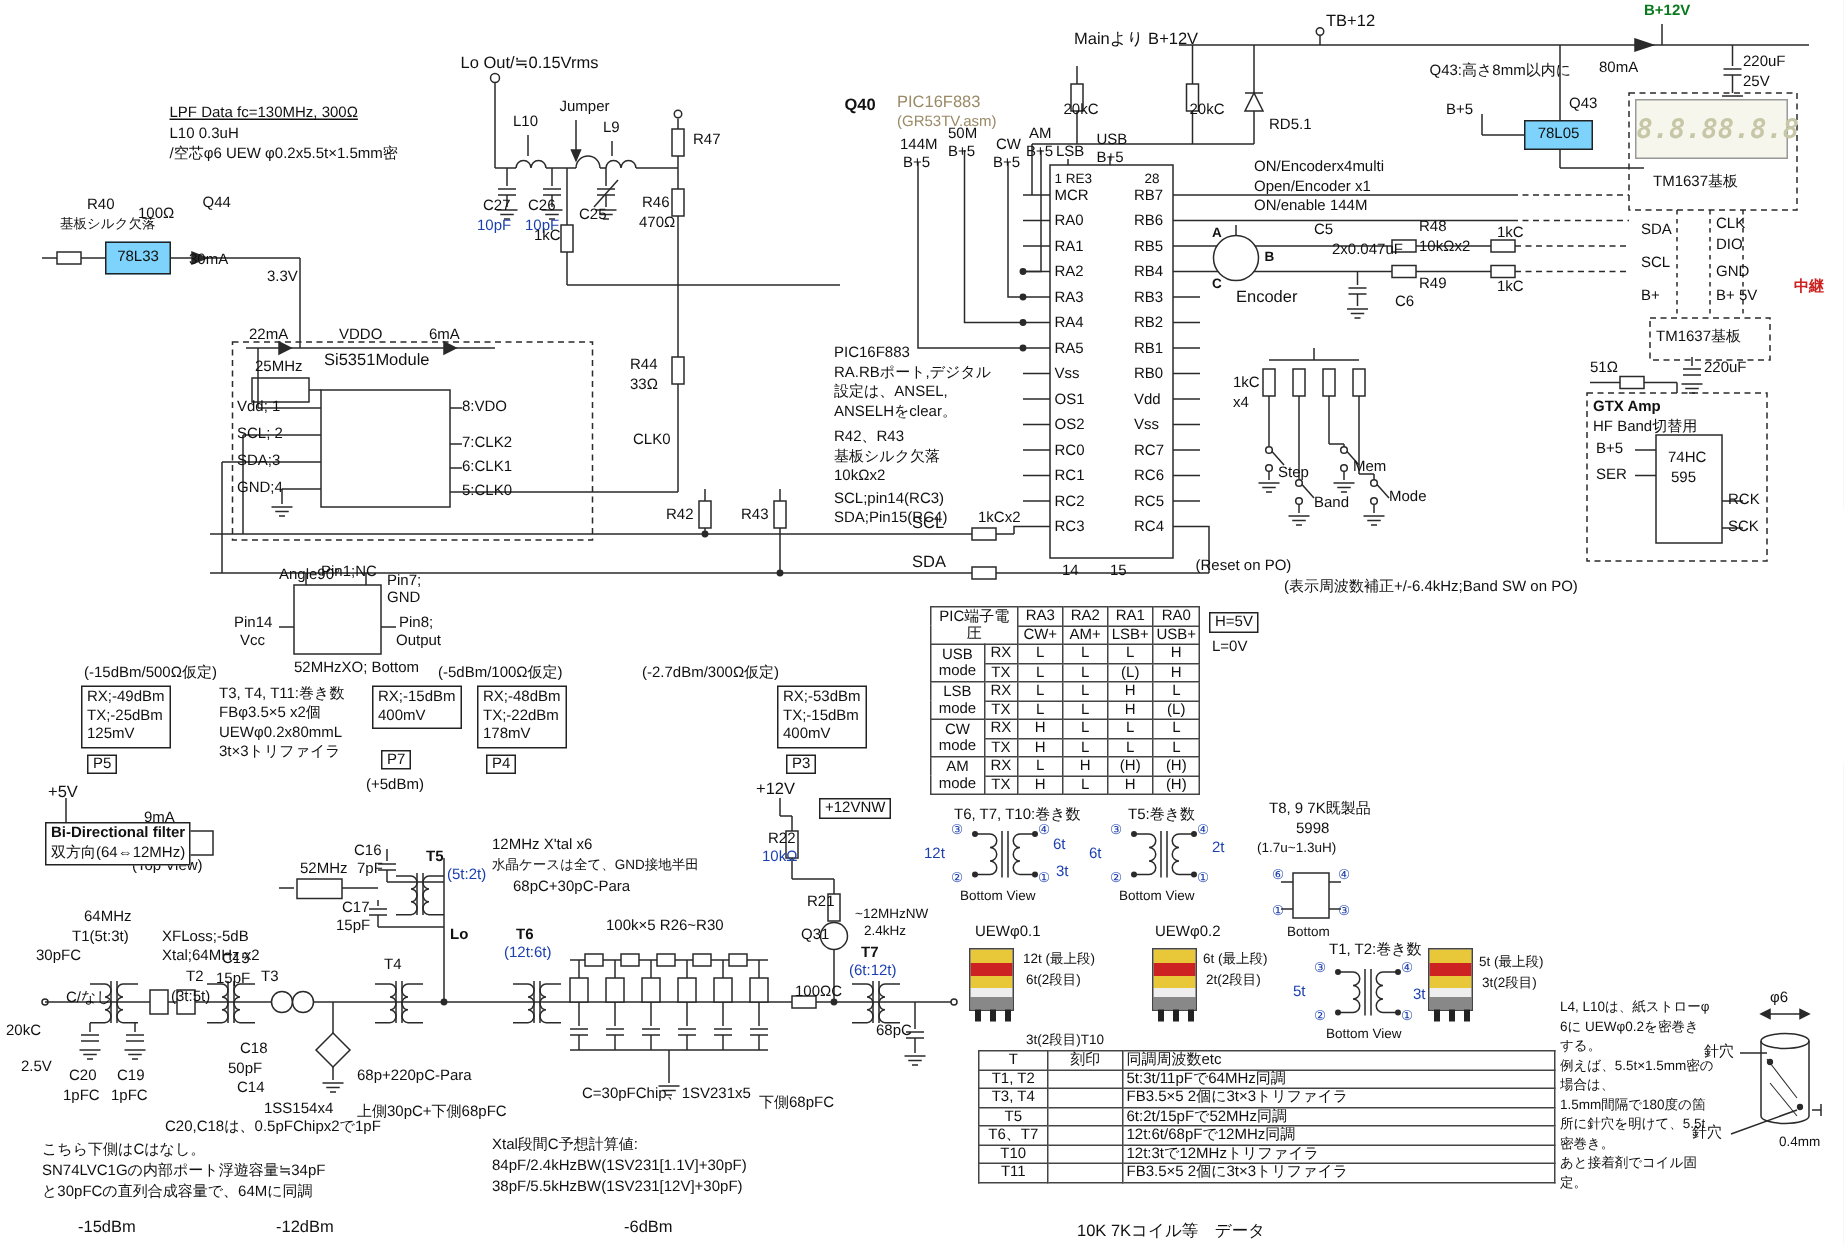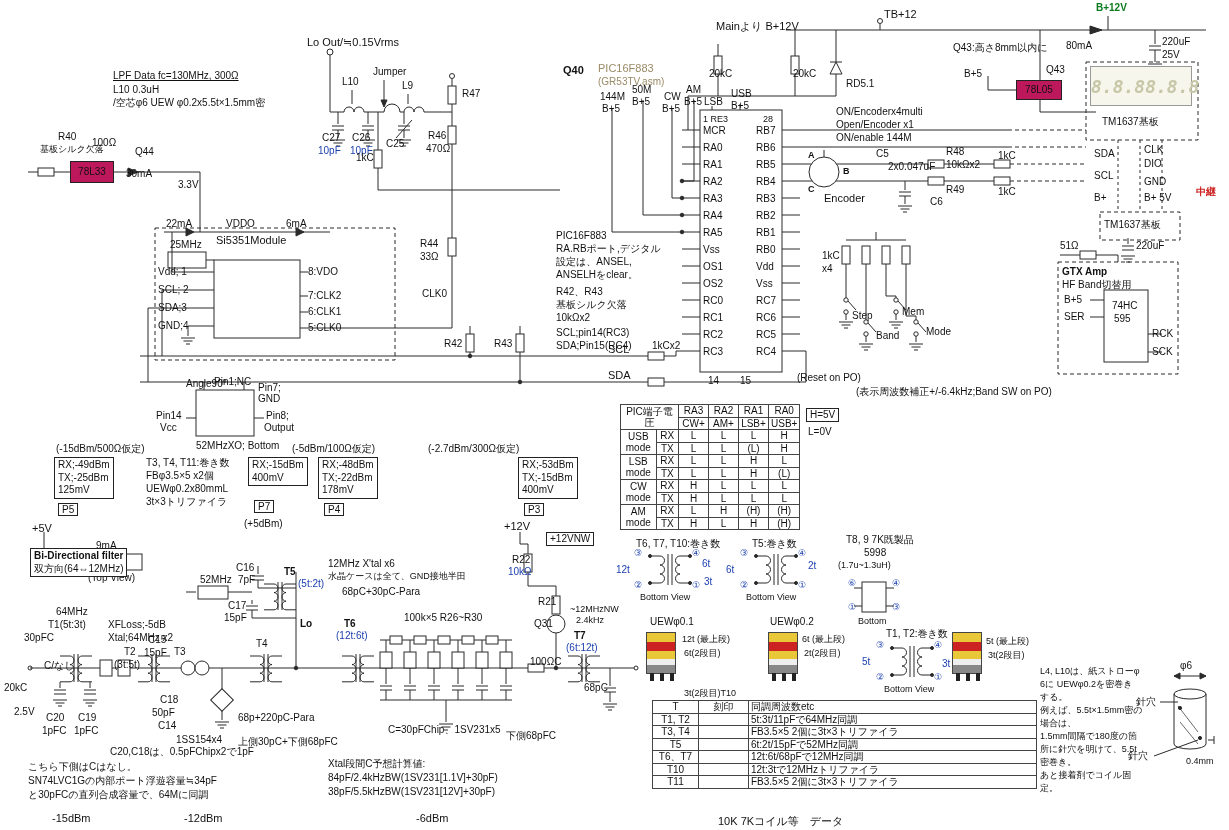--- a/index.html
+++ b/index.html
@@ -6,21 +6,21 @@
 body{margin:0;background:#ddd}
 #canvas{position:relative;width:1229px;height:830px;background:#fff;font-family:"Liberation Sans","DejaVu Sans",sans-serif;color:#111;overflow:hidden}
 .lb{position:absolute;font-size:11px;line-height:1.15;white-space:nowrap}
 .s10{font-size:10px}.s9{font-size:9px}
 .b{font-weight:bold}
 .bl{color:#1b3fae}.gn{color:#0a7a1e}.rd{color:#cc2222}.gy{color:#9a8a66}
 .u{text-decoration:underline}
 .bx{border:1px solid #222;padding:0 3px;background:#fff}
 .tag{position:absolute;border:1px solid #222;padding:0 3px;font-size:10px;background:#fff}
 .titlebox{position:absolute;left:4px;top:4px;width:272px;height:24px;border:1.5px solid #222;font-size:15px;font-weight:600;padding:2px 6px;background:#fff}
-.icbox{position:absolute;border:1px solid #222;font-size:10px;text-align:center;background:#be185d;line-height:20px}
+.icbox{position:absolute;border:1px solid #222;font-size:10px;text-align:center;background:#7dd3fc;line-height:20px}
 .pbox{position:absolute;border:1px solid #222;font-size:10px;padding:1px 3px;line-height:1.25;background:#fff}
 svg.wires{position:absolute;left:0;top:0}
 table.sch{position:absolute;border-collapse:collapse;background:#fff}
 table.sch td{border:1px solid #444;font-size:10px;padding:0 2px;text-align:center;line-height:1.15;height:12px}
 #mtable .tt{font-size:10px}
 #ctable td.l{text-align:left}
 .seg{position:absolute;left:1090px;top:66px;width:102px;height:40px;background:#f6f6ec;border:1px solid #999;display:flex;align-items:center;justify-content:space-around;font-family:"DejaVu Sans Mono",monospace;font-weight:bold;font-style:italic;color:#c7c7a8;font-size:18px}
 .bob{position:absolute;width:30px;height:42px;border:1px solid #444;background:linear-gradient(#e8c838 0 9px,#cc2222 9px 18px,#e8c838 18px 26px,#eee 26px 32px,#888 32px 42px)}
 .bob span{position:absolute;bottom:-8px;width:4px;height:8px;background:#222}
 .bob .p1{left:3px}.bob .p2{left:13px}.bob .p3{left:23px}
@@ -332,21 +332,21 @@
 <span class="lb s10" style="left:322px;top:132px">C27</span>
 <span class="lb s10 bl" style="left:318px;top:145px">10pF</span>
 <span class="lb s10" style="left:352px;top:132px">C26</span>
 <span class="lb s10 bl" style="left:350px;top:145px">10pF</span>
 <span class="lb s10" style="left:386px;top:138px">C25</span>
 <span class="lb s10" style="left:356px;top:152px">1kC</span>
 
 <span class="lb s10" style="left:58px;top:131px">R40</span>
 <span class="lb s9" style="left:40px;top:144px">基板シルク欠落</span>
 <span class="lb s10" style="left:92px;top:137px">100Ω</span>
-<span class="lb s10" style="left:135px;top:146px">Q44</span>
+<span class="lb s10" style="left:135px;top:130px">Q44</span>
 <div class="icbox" style="left:70px;top:161px;width:44px;height:22px"><span>78L33</span></div>
 <span class="lb s10" style="left:126px;top:168px">30mA</span>
 <span class="lb s10" style="left:178px;top:179px">3.3V</span>
 
 <span class="lb s10" style="left:166px;top:218px">22mA</span>
 <span class="lb s10" style="left:226px;top:218px">VDDO</span>
 <span class="lb s10" style="left:286px;top:218px">6mA</span>
 <span class="lb" style="left:216px;top:234px">Si5351Module</span>
 <span class="lb s10" style="left:170px;top:239px">25MHz</span>
 <span class="lb s10" style="left:158px;top:266px">Vdd; 1</span>

